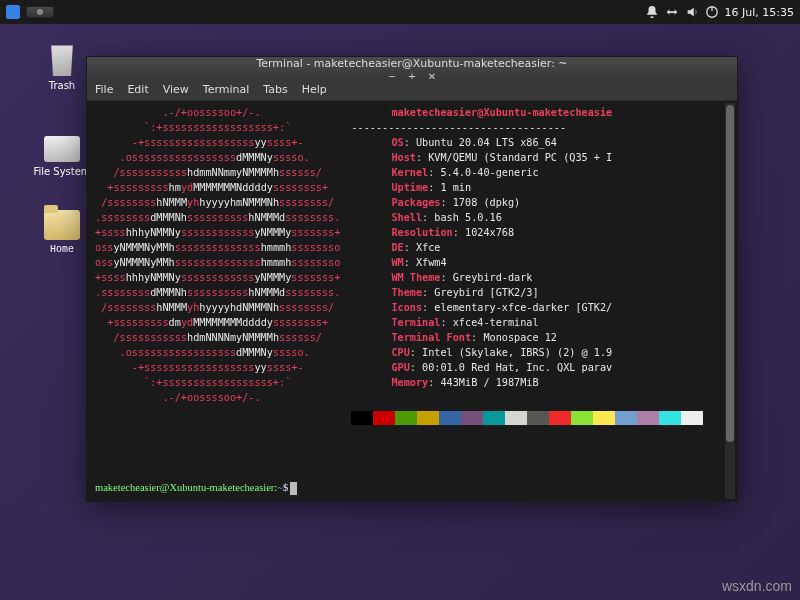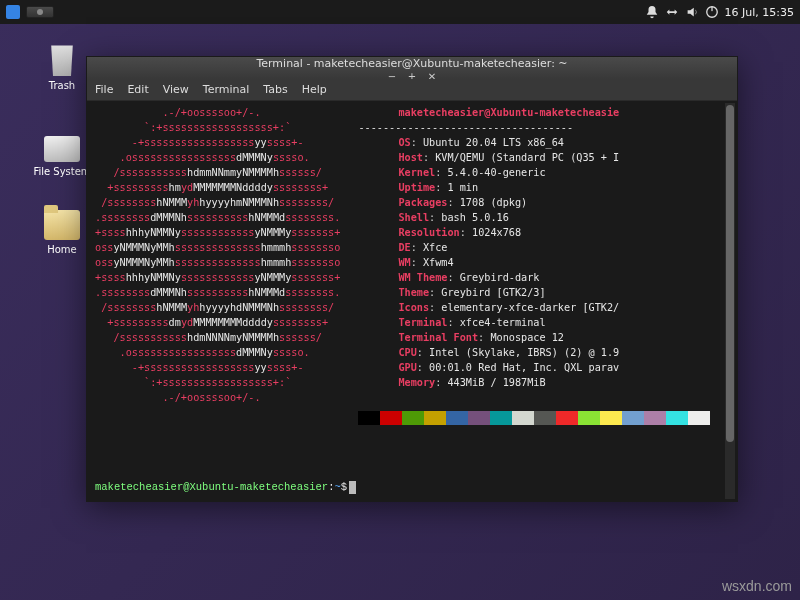--- a/index.html
+++ b/index.html
@@ -92,38 +92,38 @@
 .term-body {
   flex: 1;
   background: #1a1a1a;
   color: #ccc;
   font-family: "DejaVu Sans Mono", monospace;
   font-size: 10.2px;
   line-height: 15px;
   padding: 4px 6px 4px 8px;
   overflow: hidden;
   display: flex;
-  gap: 18px;
+  gap: 11px;
   position: relative;
 }
 .logo-col { white-space: pre; }
 .logo-col .p { color: #e83e62; }   
 .logo-col .w { color: #e6e6e6; }   
 .info-col { white-space: pre; flex:1; }
 .info-col .k { color: #e83e62; font-weight: bold; padding-left: 40px; }
 .info-col .v { color: #e6e6e6; }
 .info-col .dash { color: #e6e6e6; }
 
 .swatches { display: flex; margin-top: 6px; }
 .swatch { width: 22px; height: 14px; }
 
 .prompt-row {
   position: absolute;
   left: 8px; bottom: 6px; right: 16px;
-  font-family: Liberation Mono, monospace;
+  font-family: Liberation Serif, serif;
   font-size: 10.5px;
   color: #7fff7f;
 }
 .prompt-row .host { color: #7fff7f; }
 .prompt-row .path { color: #5eadff; }
 .prompt-row .doll { color: #e6e6e6; }
 .prompt-row .cursor { display:inline-block; width:7px; height:13px; background:#bbb; vertical-align:middle; margin-left:2px;}
 
 .scrollbar {
   position: absolute; right: 2px; top: 2px; bottom: 2px; width: 10px;
@@ -167,21 +167,21 @@
 </div>
 
 <div class="desktop-icon" style="left:30px; top:40px;">
   <div class="ico trash"></div>
   <div>Trash</div>
 </div>
 <div class="desktop-icon" style="left:30px; top:130px;">
   <div class="ico drive"></div>
   <div>File System</div>
 </div>
-<div class="desktop-icon" style="left:30px; top:210px;">
+<div class="desktop-icon" style="left:30px; top:210px;font-family:Liberation Mono, monospace;">
   <div class="ico folder"></div>
   <div>Home</div>
 </div>
 
 <div class="window">
   <div class="titlebar">
     <span style="width:40px"></span>
     <span class="title">Terminal - maketecheasier@Xubuntu-maketecheasier: ~</span>
     <div class="win-btns">
       <span class="win-btn">−</span>

